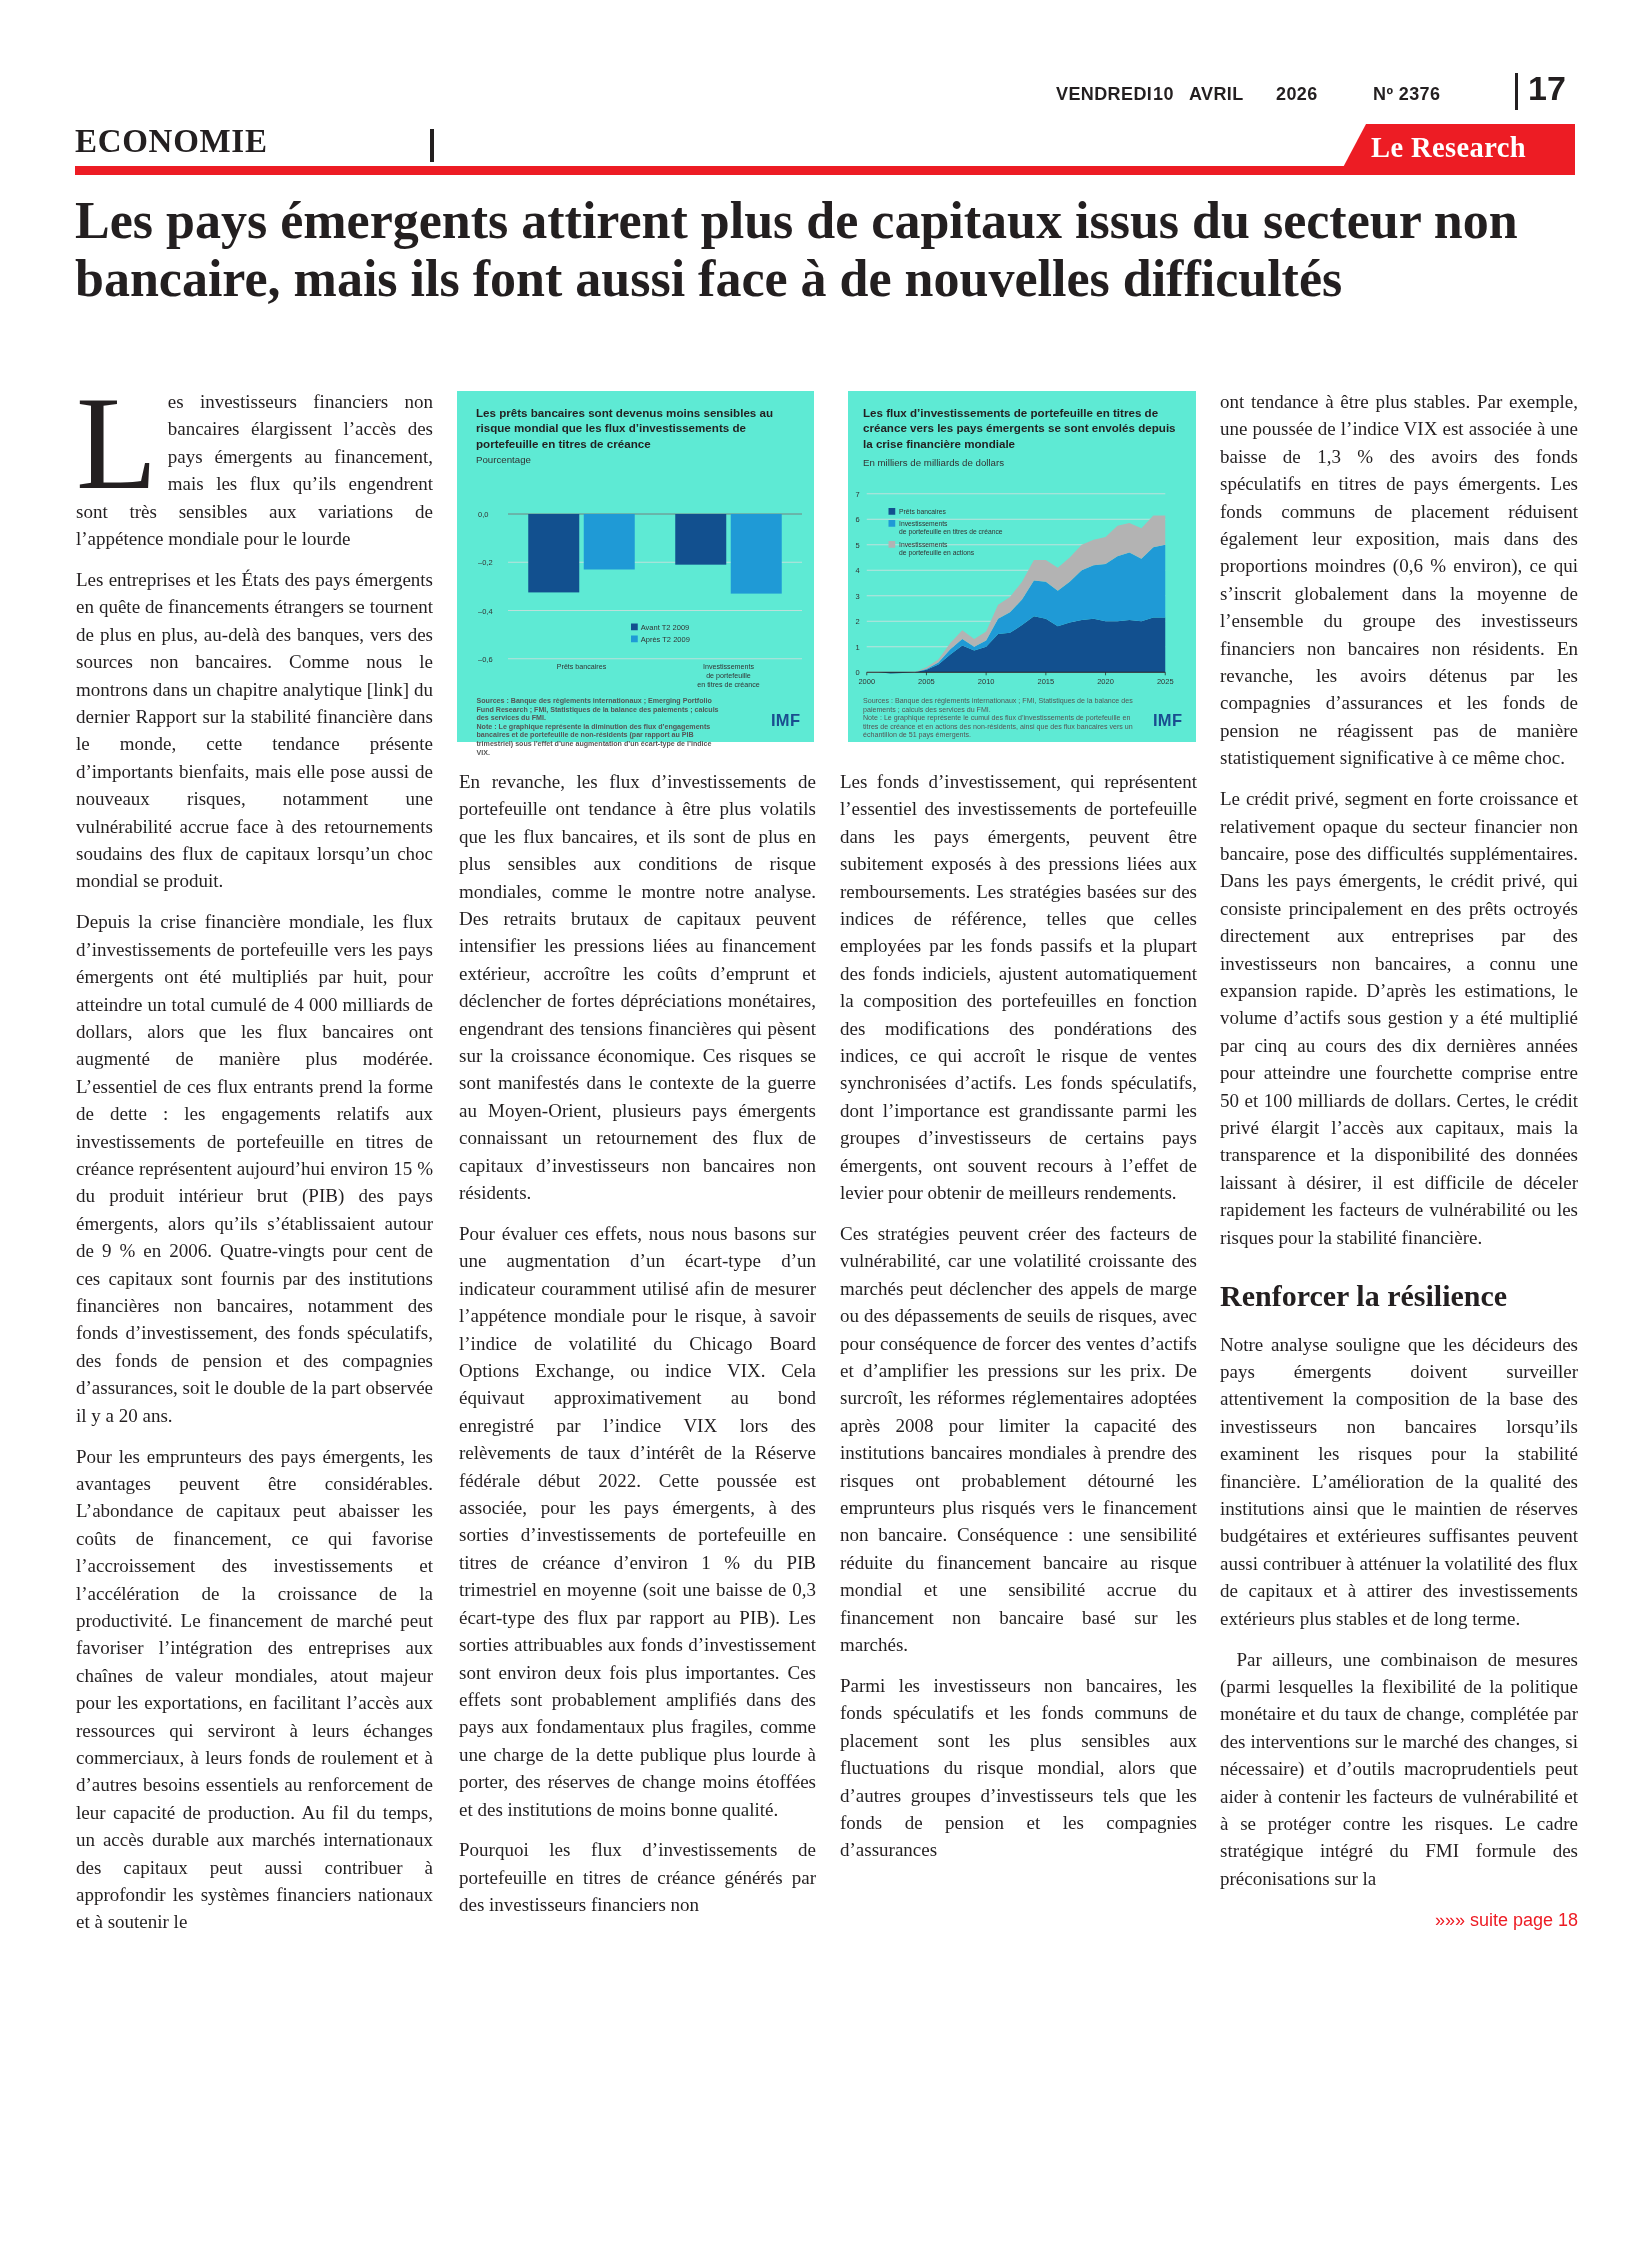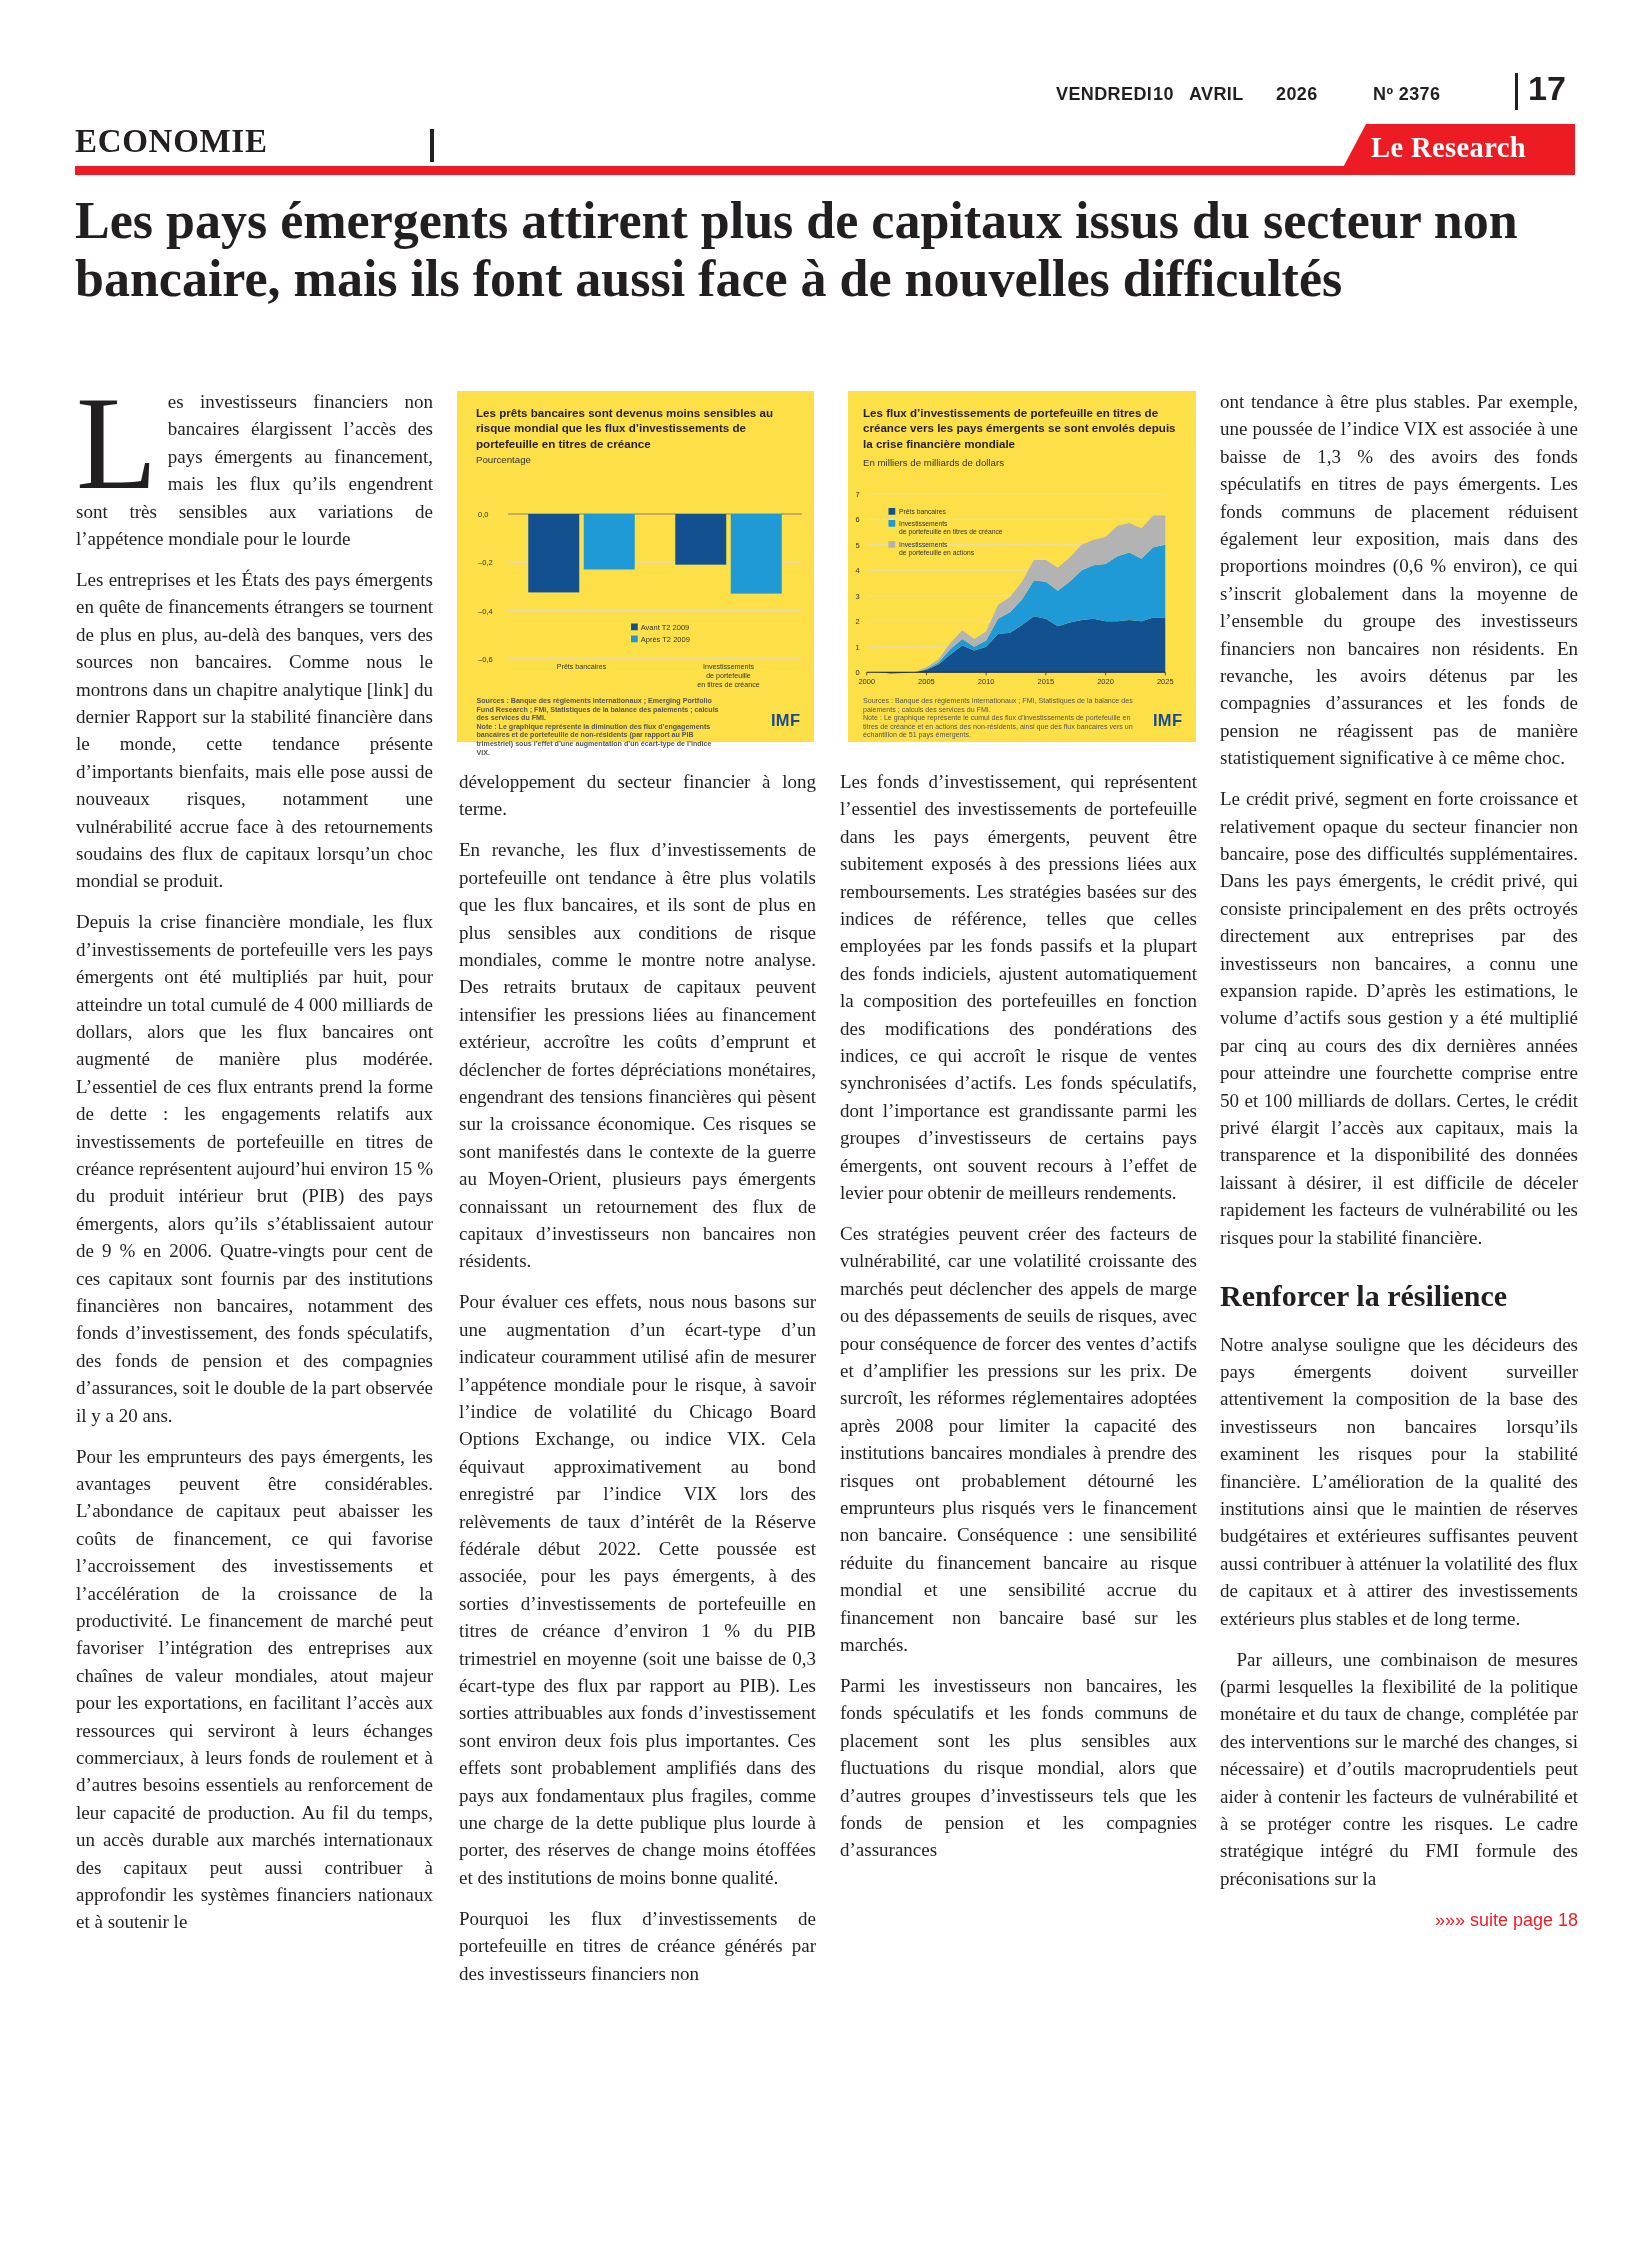--- a/index.html
+++ b/index.html
@@ -26,21 +26,21 @@
   #col1 { top: 388px; left: 76px; width: 357px; }
   #col2 { top: 768px; left: 459px; width: 357px; }
   #col3 { top: 768px; left: 840px; width: 357px; }
   #col4 { top: 388px; left: 1220px; width: 358px; }
   #dropcap { float: left; font-size: 133px; line-height: 100px; margin: 4.5px 10.5px 0 0; font-family: "Liberation Serif", serif; }
   .indent { text-indent: 16.5px; }
   #subhead { font-family: "Liberation Serif", serif; font-weight: bold; font-size: 30px; line-height: 36px; margin: 27px 0 16.5px 0; text-align: left; }
   #continued { text-align: right; color: #ed1c24; font-family: "Liberation Sans", sans-serif; font-size: 18px; margin-top: 15px; }
 
   
-  .chart-panel { position: absolute; background: #fde047; font-family: "Liberation Sans", sans-serif; color: #231f20; }
+  .chart-panel { position: absolute; background: #5eead4; font-family: "Liberation Sans", sans-serif; color: #231f20; }
   #chart1 { top: 391px; left: 457px; width: 357px; height: 351px; }
   #chart2 { top: 391px; left: 848px; width: 348px; height: 351px; }
   .chart-title { position: absolute; top: 13.5px; left: 19px; right: 10.5px; font-weight: bold; font-size: 11.6px; line-height: 15.7px; margin: 0; }
   .chart-unit { position: absolute; font-size: 9.7px; color: #333; }
   .chart-source { position: absolute; left: 19.5px; font-size: 7.1px; line-height: 8.6px; color: #555; }
   .imf-logo { position: absolute; right: 13.5px; bottom: 12px; font-weight: bold; font-size: 16.5px; color: #1a4d8f; letter-spacing: 0.4px; }
   svg text { font-family: "Liberation Sans", sans-serif; }
 </style>
 </head>
 <body>
@@ -147,21 +147,20 @@
       <text x="68" y="219" font-size="9" fill="#333">de portefeuille en actions</text>
     </svg>
   <div class="chart-source" style="top:306px;left:15px;width:270px;">
     <div>Sources : Banque des règlements internationaux ; FMI, Statistiques de la balance des paiements ; calculs des services du FMI.</div>
     <div>Note : Le graphique représente le cumul des flux d’investissements de portefeuille en titres de créance et en actions des non-résidents, ainsi que des flux bancaires vers un échantillon de 51 pays émergents.</div>
   </div>
   <div class="imf-logo">IMF</div>
 </div>
 
 <div class="col" id="col2">
-  <p>développement du secteur financier à long terme.</p>
   <p>En revanche, les flux d’investissements de portefeuille ont tendance à être plus volatils que les flux bancaires, et ils sont de plus en plus sensibles aux conditions de risque mondiales, comme le montre notre analyse. Des retraits brutaux de capitaux peuvent intensifier les pressions liées au financement extérieur, accroître les coûts d’emprunt et déclencher de fortes dépréciations monétaires, engendrant des tensions financières qui pèsent sur la croissance économique. Ces risques se sont manifestés dans le contexte de la guerre au Moyen-Orient, plusieurs pays émergents connaissant un retournement des flux de capitaux d’investisseurs non bancaires non résidents.</p>
   <p>Pour évaluer ces effets, nous nous basons sur une augmentation d’un écart-type d’un indicateur couramment utilisé afin de mesurer l’appétence mondiale pour le risque, à savoir l’indice de volatilité du Chicago Board Options Exchange, ou indice VIX. Cela équivaut approximativement au bond enregistré par l’indice VIX lors des relèvements de taux d’intérêt de la Réserve fédérale début 2022. Cette poussée est associée, pour les pays émergents, à des sorties d’investissements de portefeuille en titres de créance d’environ 1 % du PIB trimestriel en moyenne (soit une baisse de 0,3 écart-type des flux par rapport au PIB). Les sorties attribuables aux fonds d’investissement sont environ deux fois plus importantes. Ces effets sont probablement amplifiés dans des pays aux fondamentaux plus fragiles, comme une charge de la dette publique plus lourde à porter, des réserves de change moins étoffées et des institutions de moins bonne qualité.</p>
   <p>Pourquoi les flux d’investissements de portefeuille en titres de créance générés par des investisseurs financiers non</p>
 </div>
 
 <div class="col" id="col3">
   <p>Les fonds d’investissement, qui représentent l’essentiel des investissements de portefeuille dans les pays émergents, peuvent être subitement exposés à des pressions liées aux remboursements. Les stratégies basées sur des indices de référence, telles que celles employées par les fonds passifs et la plupart des fonds indiciels, ajustent automatiquement la composition des portefeuilles en fonction des modifications des pondérations des indices, ce qui accroît le risque de ventes synchronisées d’actifs. Les fonds spéculatifs, dont l’importance est grandissante parmi les groupes d’investisseurs de certains pays émergents, ont souvent recours à l’effet de levier pour obtenir de meilleurs rendements.</p>
   <p>Ces stratégies peuvent créer des facteurs de vulnérabilité, car une volatilité croissante des marchés peut déclencher des appels de marge ou des dépassements de seuils de risques, avec pour conséquence de forcer des ventes d’actifs et d’amplifier les pressions sur les prix. De surcroît, les réformes réglementaires adoptées après 2008 pour limiter la capacité des institutions bancaires mondiales à prendre des risques ont probablement détourné les emprunteurs plus risqués vers le financement non bancaire. Conséquence : une sensibilité réduite du financement bancaire au risque mondial et une sensibilité accrue du financement non bancaire basé sur les marchés.</p>
   <p>Parmi les investisseurs non bancaires, les fonds spéculatifs et les fonds communs de placement sont les plus sensibles aux fluctuations du risque mondial, alors que d’autres groupes d’investisseurs tels que les fonds de pension et les compagnies d’assurances</p>
 </div>

